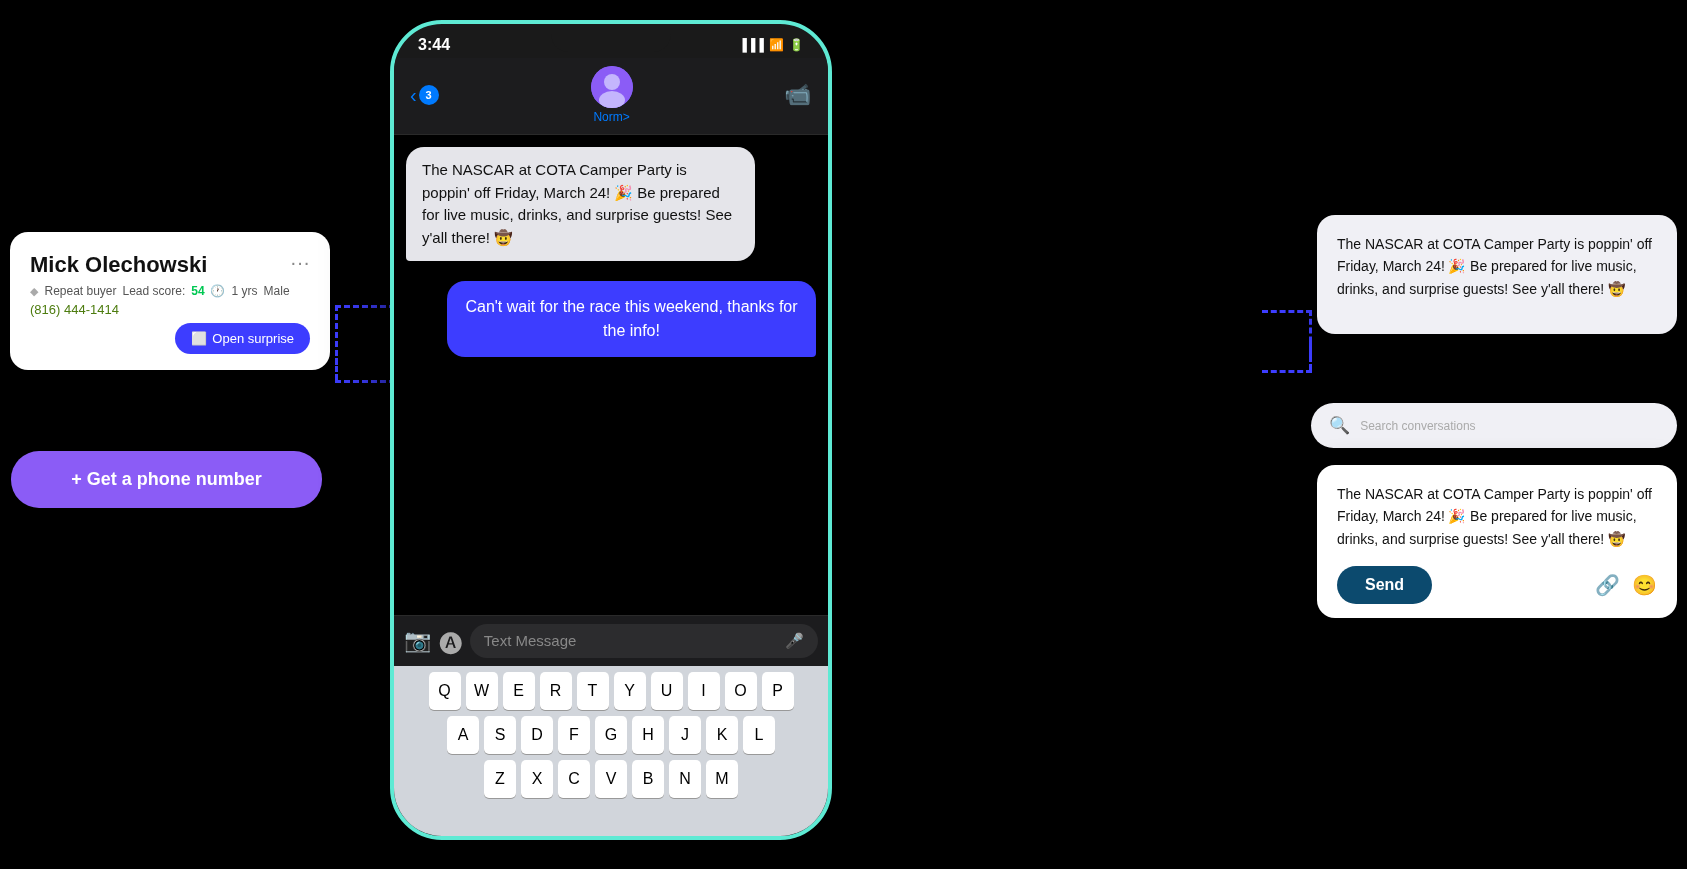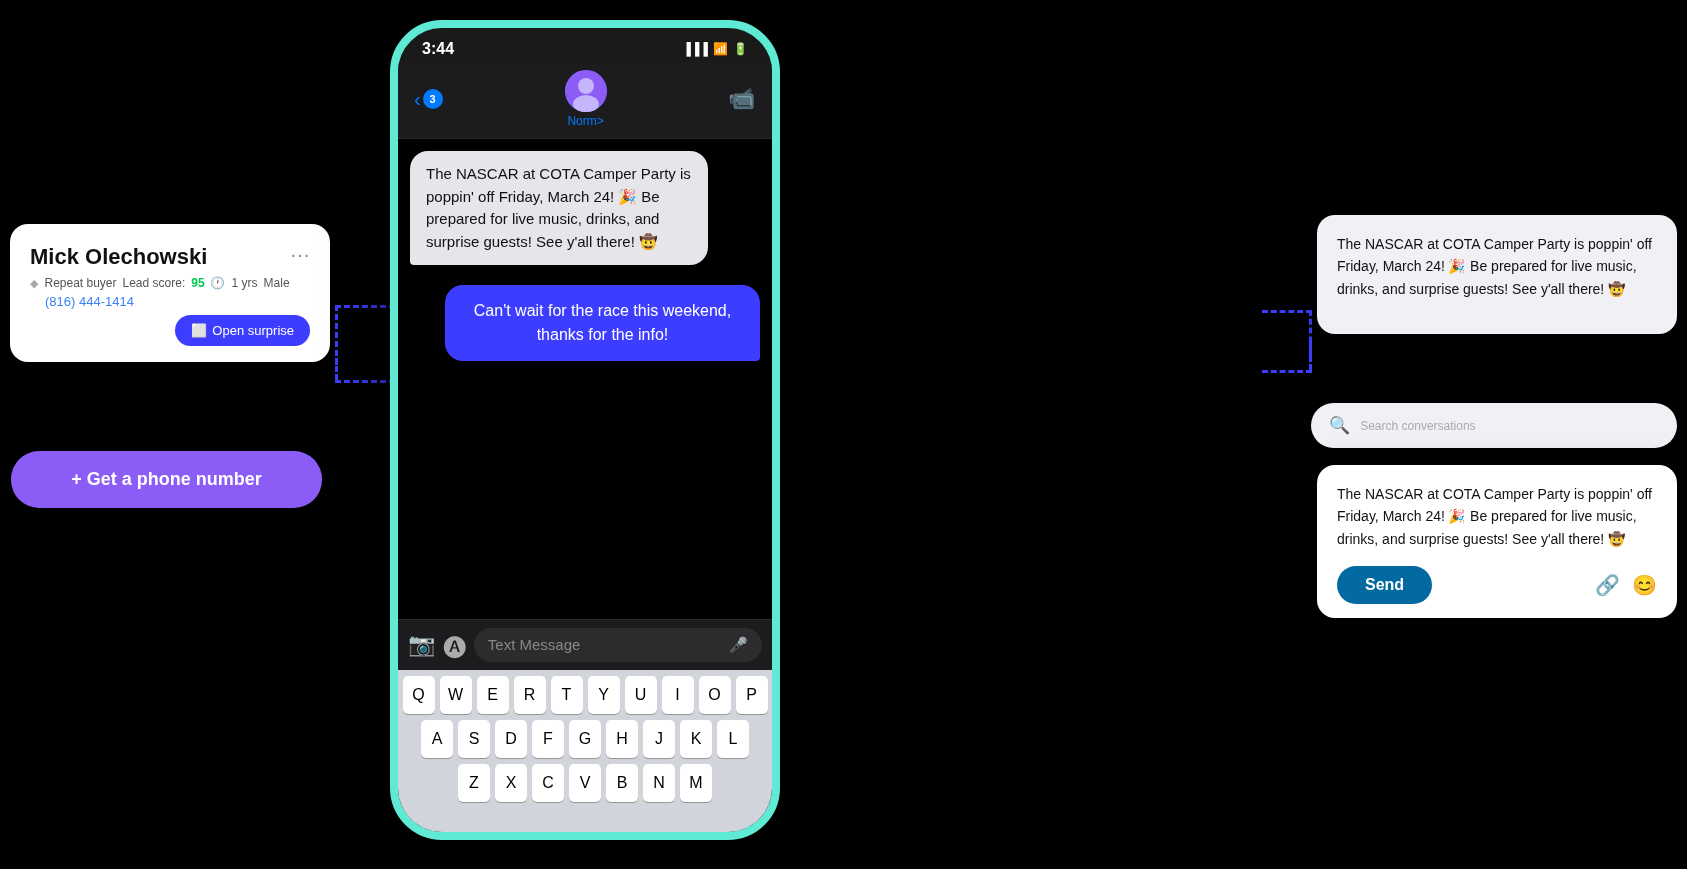--- a/index.html
+++ b/index.html
@@ -8,21 +8,21 @@
       width: 1687px;
       height: 869px;
       overflow: hidden;
       font-family: -apple-system, BlinkMacSystemFont, 'Segoe UI', sans-serif;
       position: relative;
     }
 
     
     .contact-card {
       position: absolute;
-      top: 224px;
+      top: 232px;
       left: 10px;
       width: 320px;
       background: #fff;
       border-radius: 18px;
       padding: 20px 20px 16px 20px;
       box-shadow: 0 4px 30px rgba(0,0,0,0.3);
     }
     .contact-card-header {
       display: flex;
       justify-content: space-between;
@@ -38,24 +38,23 @@
       display: flex;
       align-items: center;
       gap: 6px;
       font-size: 12px;
       color: #555;
       margin-bottom: 4px;
     }
     .diamond-icon { color: #aaa; font-size: 11px; }
     .contact-phone {
       font-size: 13px;
-      color: #3b82f6;
+      color: #4d7c0f;
       margin-top: 2px;
       margin-bottom: 14px;
-      margin-left: 15px;
     }
     .three-dots {
       font-size: 20px;
       color: #888;
       cursor: pointer;
       line-height: 1;
     }
     .open-profile-btn {
       background: #3d3dff;
       color: #fff;
@@ -86,25 +85,25 @@
       cursor: pointer;
       width: 311px;
       text-align: center;
     }
 
     
     .phone-frame {
       position: absolute;
       top: 20px;
       left: 390px;
-      width: 390px;
+      width: 442px;
       height: 820px;
       background: #1a1a1a;
       border-radius: 52px;
-      border: 8px solid #5eead4;
+      border: 4px solid #5eead4;
       overflow: hidden;
       box-shadow: 0 20px 60px rgba(0,0,0,0.8);
     }
     .phone-notch {
       position: absolute;
       top: 0;
       left: 50%;
       transform: translateX(-50%);
       width: 120px;
       height: 28px;
@@ -312,21 +311,21 @@
       color: #111;
       line-height: 1.6;
       margin-bottom: 16px;
     }
     .outgoing-card-footer {
       display: flex;
       align-items: center;
       justify-content: space-between;
     }
     .send-btn {
-      background: #0369a1;
+      background: #0c4a6e;
       color: #fff;
       border: none;
       border-radius: 22px;
       padding: 10px 28px;
       font-size: 16px;
       font-weight: 600;
       cursor: pointer;
     }
     .footer-icons {
       display: flex;
@@ -364,21 +363,21 @@
 <div class="cursor"></div>
 
 <div class="contact-card">
   <div class="contact-card-header">
     <div>
       <div class="contact-name">Mick Olechowski</div>
       <div class="contact-meta">
         <span class="diamond-icon">◆</span>
         <span>Repeat buyer</span>
         <span>Lead score:</span>
-        <span style="color:#00c853;font-weight:700;">95</span>
+        <span style="color:#00c853;font-weight:700;">54</span>
         <span>🕐</span>
         <span>1 yrs</span>
         <span>Male</span>
       </div>
       <div class="contact-phone">(816) 444-1414</div>
     </div>
     <span class="three-dots">···</span>
   </div>
   <div style="display:flex;justify-content:flex-end;">
     <button class="open-profile-btn">

